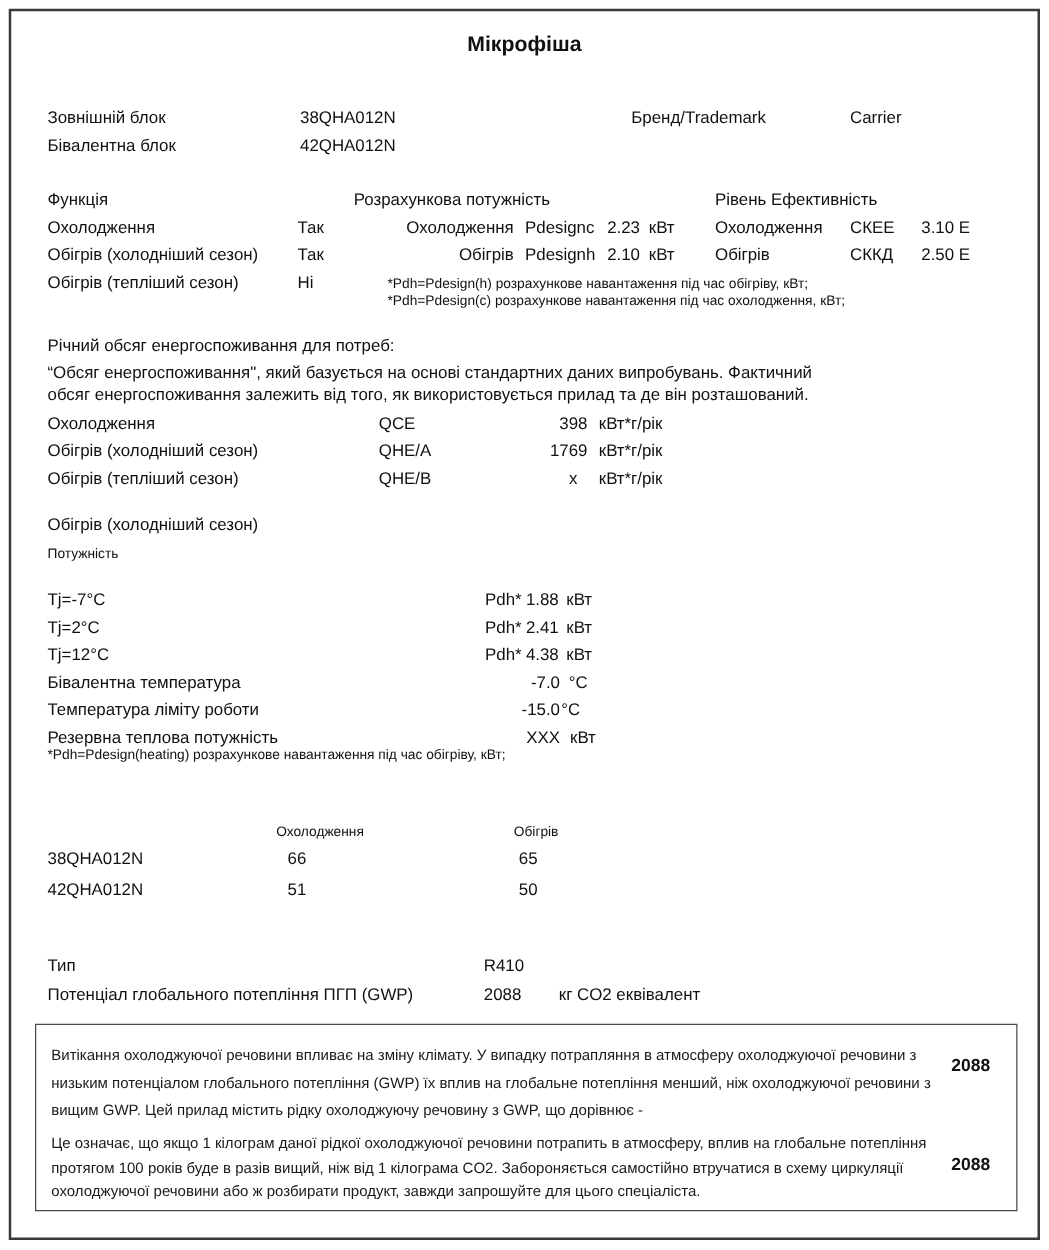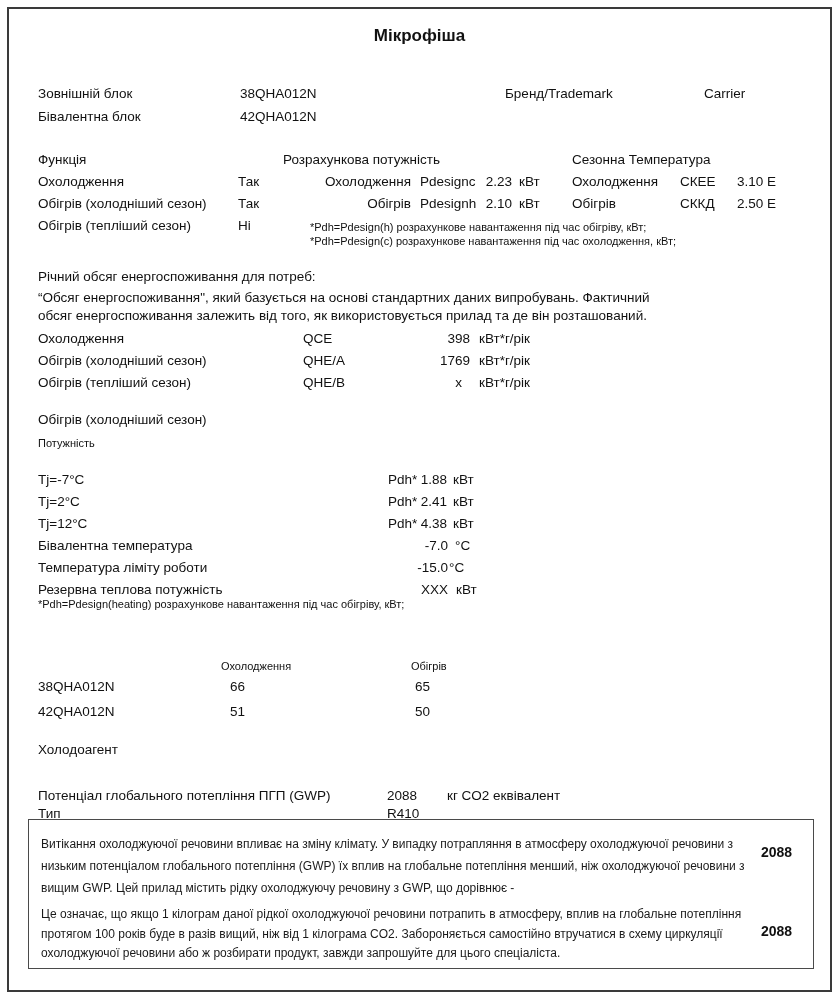--- a/index.html
+++ b/index.html
@@ -26,31 +26,31 @@
 
 <div class="page">
   <div class="frame"></div>
 
   <div class="title">Мікрофіша</div>
 
   <div class="row" style="top:86px">
     <span class="abs" style="left:38px">Зовнішній блок</span>
     <span class="abs b" style="left:240px">38QHA012N</span>
     <span class="abs b" style="left:505px">Бренд/Trademark</span>
-    <span class="abs b" style="left:704px">Carrier</span>
+    <span class="abs b" style="left:680px">Carrier</span>
   </div>
   <div class="row" style="top:109px">
     <span class="abs" style="left:38px">Бівалентна блок</span>
     <span class="abs b" style="left:240px">42QHA012N</span>
   </div>
 
   <div class="row" style="top:152px">
     <span class="abs b" style="left:38px">Функція</span>
     <span class="abs b" style="left:283px">Розрахункова потужність</span>
-    <span class="abs b" style="left:572px">Сезонна Температура</span>
+    <span class="abs b" style="left:572px">Рівень Ефективність</span>
   </div>
 
   <div class="row" style="top:174px">
     <span class="abs" style="left:38px">Охолодження</span>
     <span class="abs" style="left:238px">Так</span>
     <span class="abs b ra" style="left:283px;width:128px">Охолодження</span>
     <span class="abs" style="left:420px">Pdesignc</span>
     <span class="abs b ra" style="left:470px;width:42px">2.23</span>
     <span class="abs" style="left:519px">кВт</span>
     <span class="abs b" style="left:572px">Охолодження</span>
@@ -162,24 +162,21 @@
     <span class="abs b" style="left:38px">38QHA012N</span>
     <span class="abs b" style="left:230px">66</span>
     <span class="abs b" style="left:415px">65</span>
   </div>
   <div class="row" style="top:704px">
     <span class="abs b" style="left:38px">42QHA012N</span>
     <span class="abs b" style="left:230px">51</span>
     <span class="abs b" style="left:415px">50</span>
   </div>
 
-  <div class="row" style="top:742px">
-    <span class="abs b" style="left:38px">Холодоагент</span>
-  </div>
-  <div class="row" style="top:806px">
+  <div class="row" style="top:765px">
     <span class="abs" style="left:38px">Тип</span>
     <span class="abs b" style="left:387px">R410</span>
   </div>
   <div class="row" style="top:788px">
     <span class="abs" style="left:38px">Потенціал глобального потепління ПГП (GWP)</span>
     <span class="abs b" style="left:387px">2088</span>
     <span class="abs" style="left:447px">кг CO2 еквівалент</span>
   </div>
 
   <div class="gwp-box">

